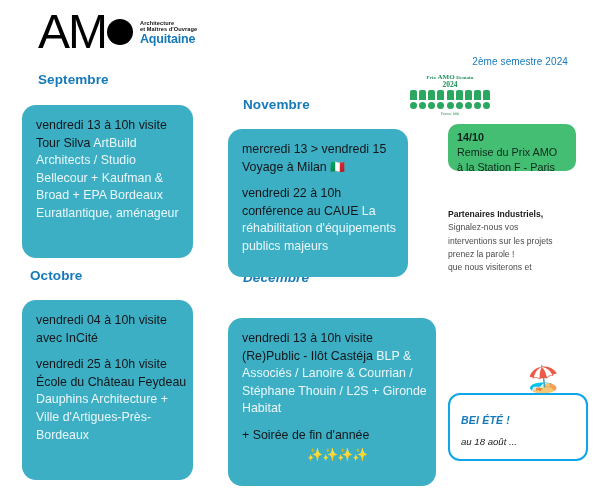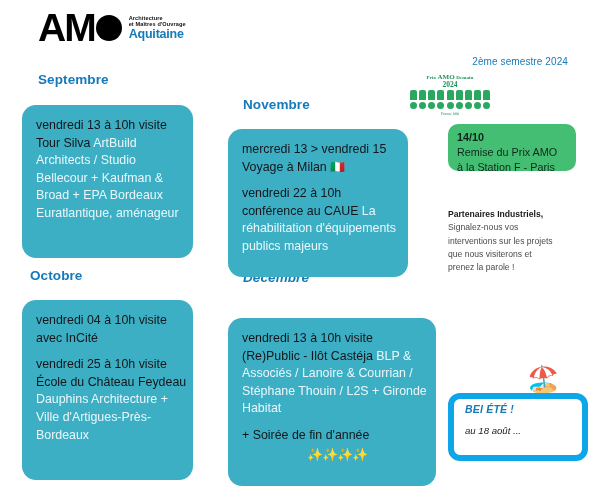--- a/index.html
+++ b/index.html
@@ -34,22 +34,22 @@
     display: flex;
     align-items: center;
     font-weight: 700;
     font-size: 34px;
     line-height: 1;
     color: #000000;
     letter-spacing: -1.5px;
     font-family: "Liberation Sans", sans-serif;
   }
   .logo-am {
-    font-weight: 700;
-    font-size: 39px;
+    font-weight: 400;
+    font-size: 48px;
     letter-spacing: -2px;
   }
   .logo-dot {
     width: 26px;
     height: 26px;
     border-radius: 50%;
     background: #000000;
     display: inline-block;
     margin-left: 1px;
   }
@@ -221,24 +221,24 @@
     line-height: 1;
   }
 
   
   .card-ete {
     position: absolute;
     left: 448px;
     top: 393px;
     width: 140px;
     height: 68px;
-    border: 6px solid #0ea5e9;
+    border: 2px solid #0ea5e9;
     border-radius: 12px;
     box-sizing: border-box;
-    padding: 4px 11px;
+    padding: 19px 11px;
     background: #ffffff;
   }
   .ete-title {
     font-size: 10.5px;
     font-style: italic;
     font-weight: 700;
     color: #1679B8;
     letter-spacing: 0.2px;
   }
   .ete-body {
@@ -367,22 +367,22 @@
   <div class="card-green">
     <span class="gdate">14/10</span>
     <span class="gline">Remise du Prix AMO</span>
     <span class="gline">à la Station F - Paris</span>
   </div>
 
   <div class="note note-partners">
     <span class="strong">Partenaires Industriels,</span>
     <span class="nline">Signalez-nous vos</span>
     <span class="nline">interventions sur les projets</span>
+    <span class="nline">prenez la parole !</span>
     <span class="nline">que nous visiterons et</span>
-    <span class="nline">prenez la parole !</span>
   </div>
 
 
   <div class="beach-emoji">🏖️</div>
 
   <div class="card-ete">
     <div class="ete-title">BEl ÉTÉ !</div>
     <div class="ete-body">
       <span class="eline">au 18 août ...</span>
     </div>

